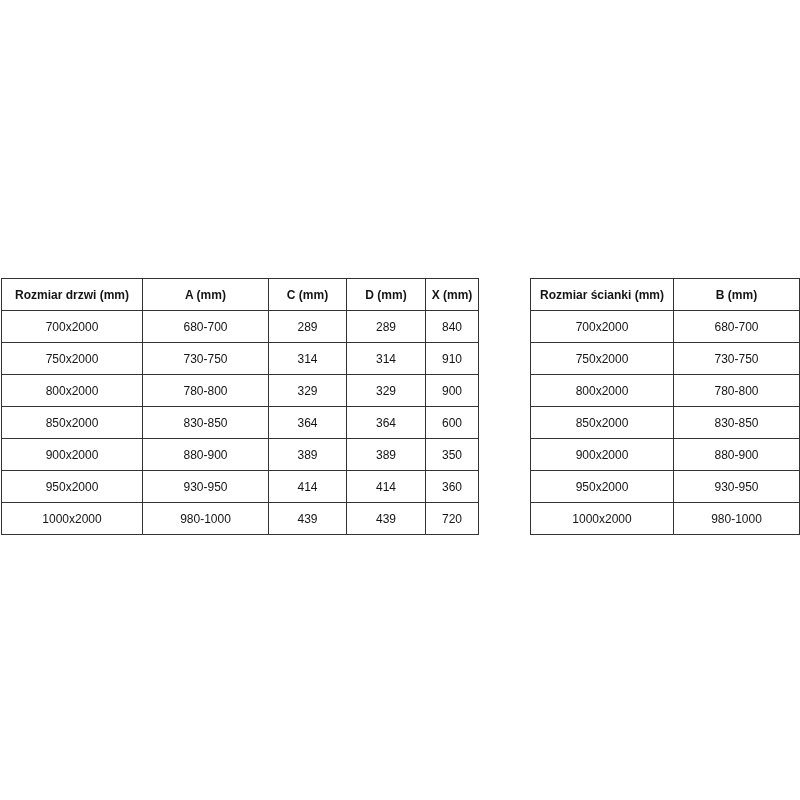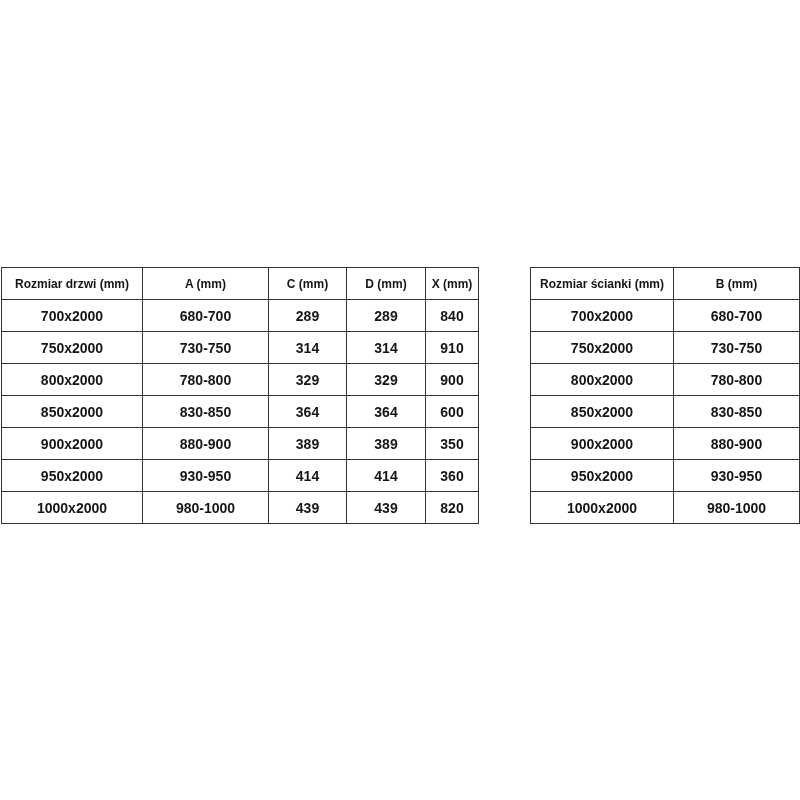--- a/index.html
+++ b/index.html
@@ -7,38 +7,38 @@
     width: 800px;
     height: 800px;
     position: relative;
     overflow: hidden;
     background: var(--bg, #ffffff);
     font-family: "Liberation Sans", "DejaVu Sans", sans-serif;
   }
   .canvas { position: absolute; inset: 0; }
   .spec-table {
     position: absolute;
-    top: 267px;
+    top: 278px;
     border-collapse: collapse;
     table-layout: fixed;
   }
   .spec-table.left  { left: 1px;   width: 477px; }
   .spec-table.right { left: 530px; width: 269px; }
   .spec-table th, .spec-table td {
     border: 1px solid var(--border, #333333);
     height: 31px;
     text-align: center;
     vertical-align: middle;
     color: var(--text, #151515);
     padding: 0 2px;
     white-space: nowrap;
     overflow: hidden;
   }
   .spec-table th { font-size: 12px; font-weight: bold; }
-  .spec-table td { font-size: 14px; font-weight: bold; }
+  .spec-table td { font-size: 12px; font-weight: normal; }
 </style>
 </head>
 <body>
 
 <div class="canvas">
 
   <table class="spec-table left">
     <colgroup>
       <col style="width:141px">
         <col style="width:126px">
@@ -96,21 +96,21 @@
         <td>930-950</td>
         <td>414</td>
         <td>414</td>
         <td>360</td>
       </tr>
       <tr>
         <td>1000x2000</td>
         <td>980-1000</td>
         <td>439</td>
         <td>439</td>
-        <td>820</td>
+        <td>720</td>
       </tr>
     </tbody>
   </table>
 
   <table class="spec-table right">
     <colgroup>
       <col style="width:143px">
         <col style="width:126px">
     </colgroup>
     <thead>

